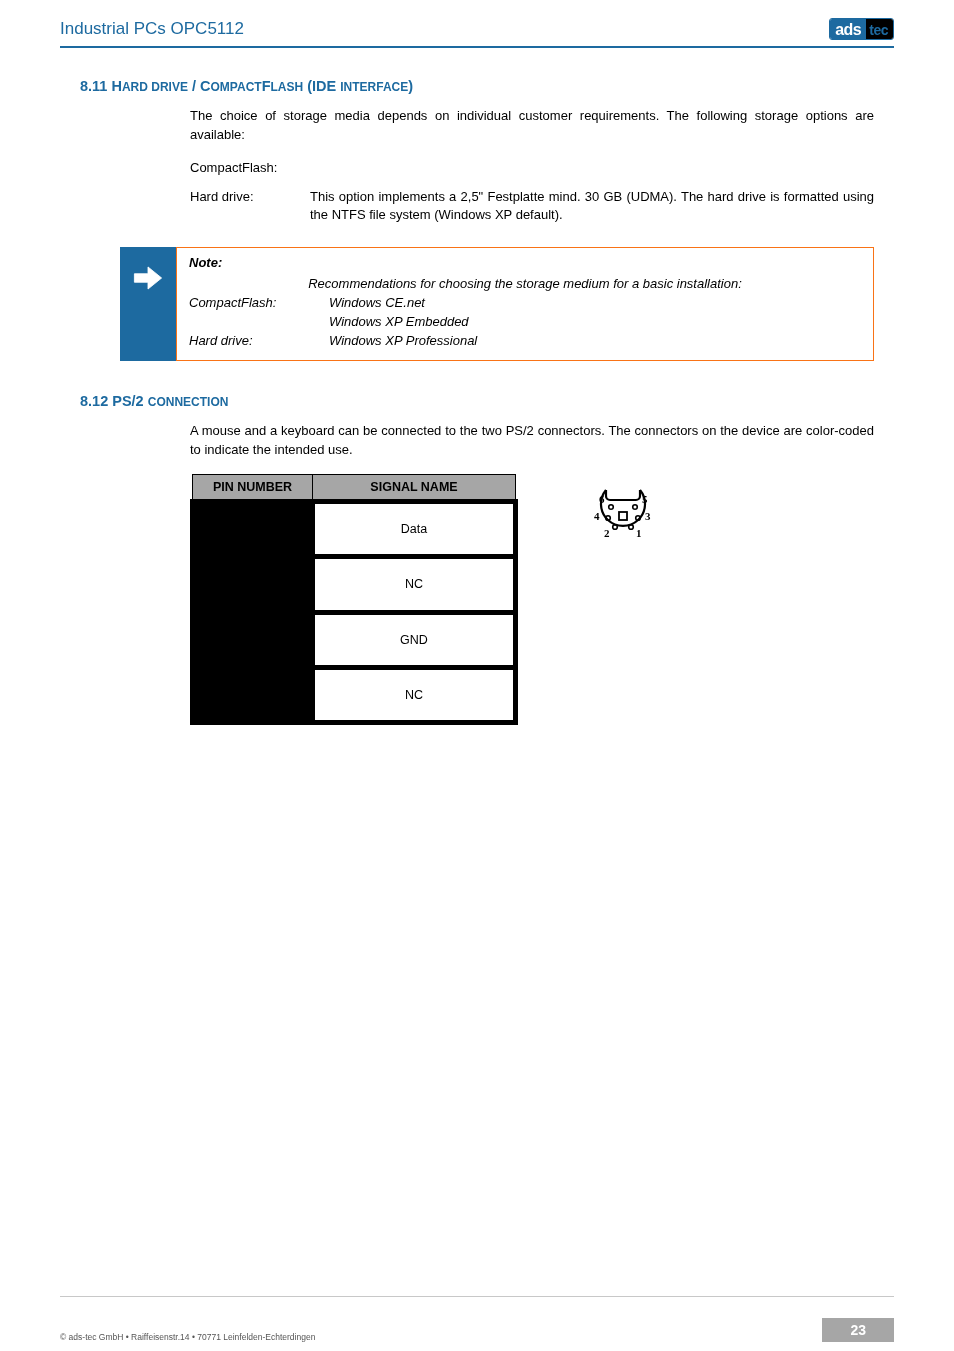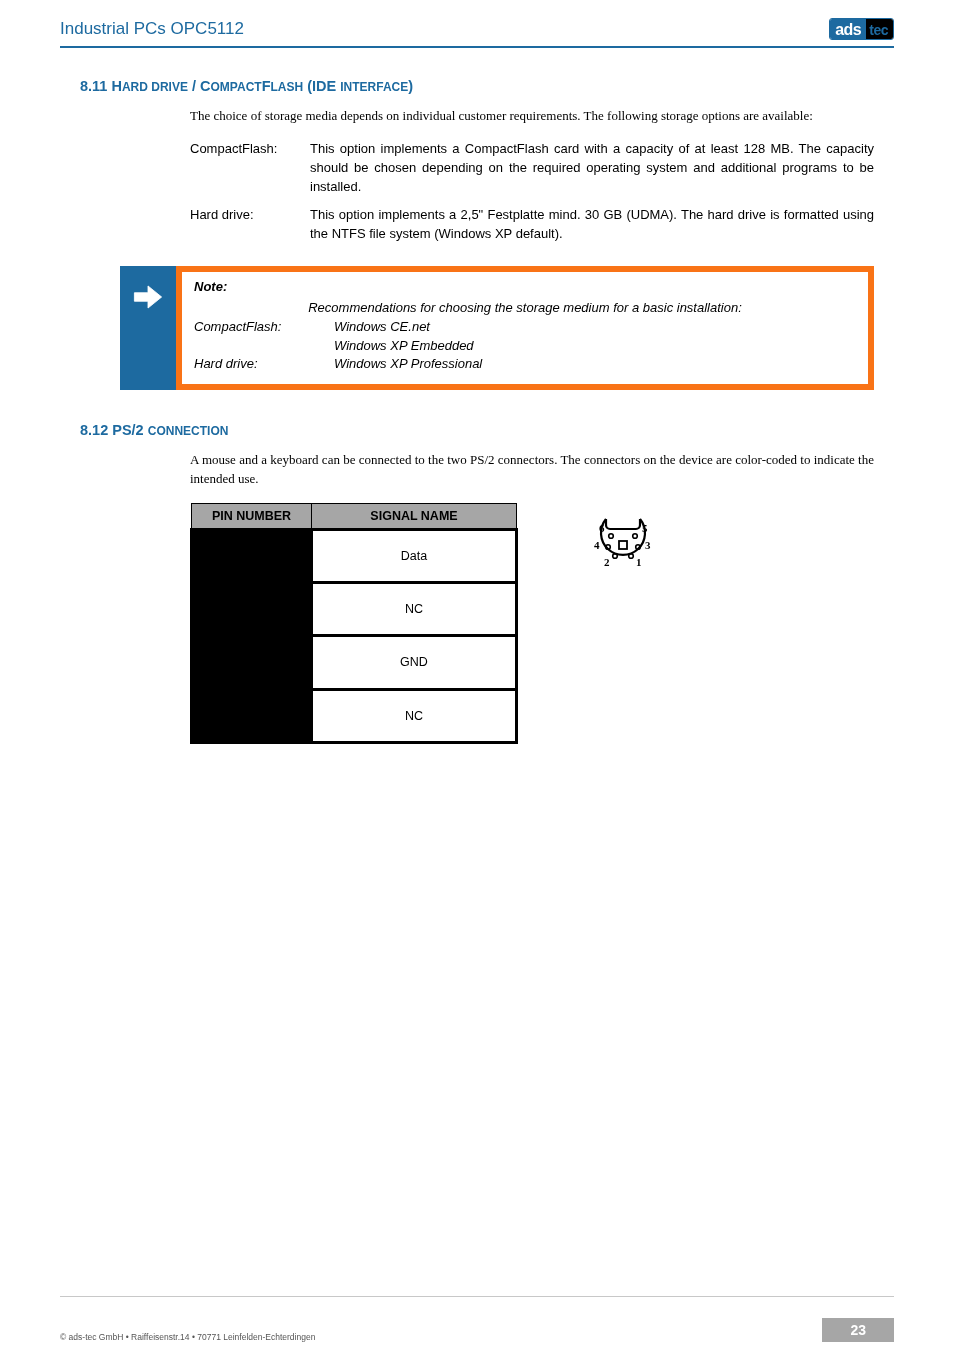--- a/index.html
+++ b/index.html
@@ -62,21 +62,20 @@
   .section-heading {
     color: #1d6aa0;
     font-size: 14.5px;
     font-weight: bold;
     margin-bottom: 10px;
   }
   .intro {
     margin-left: 110px;
     margin-bottom: 14px;
     text-align: justify;
-    font-family: Liberation Serif, serif;
   }
   .def-row {
     display: flex;
     margin-left: 110px;
     margin-bottom: 10px;
   }
   .def-term { width: 120px; flex-shrink: 0; }
   .def-desc { flex: 1; text-align: justify; }
 
   .note-wrap {
@@ -88,21 +87,21 @@
     width: 56px;
     background: #1d6aa0;
     display: flex;
     align-items: flex-start;
     justify-content: center;
     padding-top: 14px;
   }
   .arrow-svg { width: 34px; height: 34px; }
   .note-body {
     flex: 1;
-    border: 6px solid #f97316;
+    border: 1px solid #f97316;
     padding: 6px 12px 10px 12px;
     font-size: 13px;
   }
   .note-title { font-weight: bold; font-style: italic; margin-bottom: 2px; }
   .note-line { font-style: italic; text-align: center; }
   .note-grid { display:flex; font-style: italic; }
   .note-col1 { width: 140px; flex-shrink:0; }
   .note-col2 { flex:1; }
 
   .ps2-block { margin-left: 110px; }
@@ -113,21 +112,21 @@
     font-size: 12.5px;
   }
   table.pin th {
     background: #a6a6a6;
     border: 1px solid #000;
     padding: 3px 6px;
     font-weight: bold;
     text-align: center;
   }
   table.pin td {
-    border: 3px solid #000000;
+    border: 5px solid #000000;
     padding: 16px 6px;
     text-align: center;
   }
   table.pin td:first-child { background: #000; width: 120px; }
   .connector { padding-top: 6px; }
 
   .footer {
     position: absolute;
     bottom: 9px;
     left: 60px;
@@ -164,21 +163,20 @@
 <div class="header-rule"></div>
 
 <div class="content">
 
   <div class="section-heading">
     <span>8.11 </span><span>H</span><span style="font-size:12px">ARD DRIVE</span><span> / C</span><span style="font-size:12px">OMPACT</span><span>F</span><span style="font-size:12px">LASH</span><span> (IDE </span><span style="font-size:12px">INTERFACE</span><span>)</span>
   </div>
   <div class="intro">The choice of storage media depends on individual customer requirements. The following storage options are available:</div>
   <div class="def-row">
     <div class="def-term">CompactFlash:</div>
-    <div class="def-desc">This option implements a CompactFlash card with a capacity of at least 128 MB. The capacity should be chosen depending on the required operating system and additional programs to be installed.</div>
   </div>
   <div class="def-row">
     <div class="def-term">Hard drive:</div>
     <div class="def-desc">This option implements a 2,5" Festplatte mind. 30 GB (UDMA). The hard drive is formatted using the NTFS file system (Windows XP default).</div>
   </div>
 
   <div class="note-wrap">
     <div class="note-icon-cell">
       <svg class="arrow-svg" viewBox="0 0 40 40">
         <path d="M4 15 L20 15 L20 7 L36 20 L20 33 L20 25 L4 25 Z" fill="#ffffff" stroke="#ffffff" stroke-width="1"></path>

